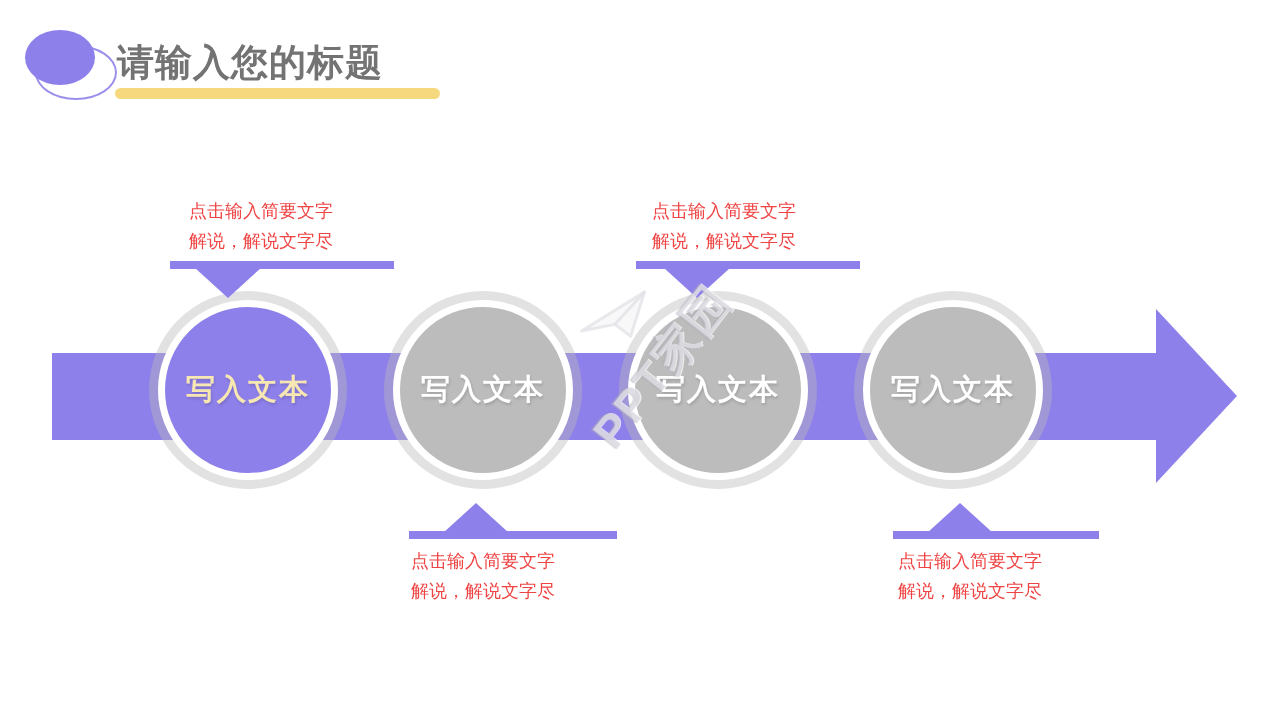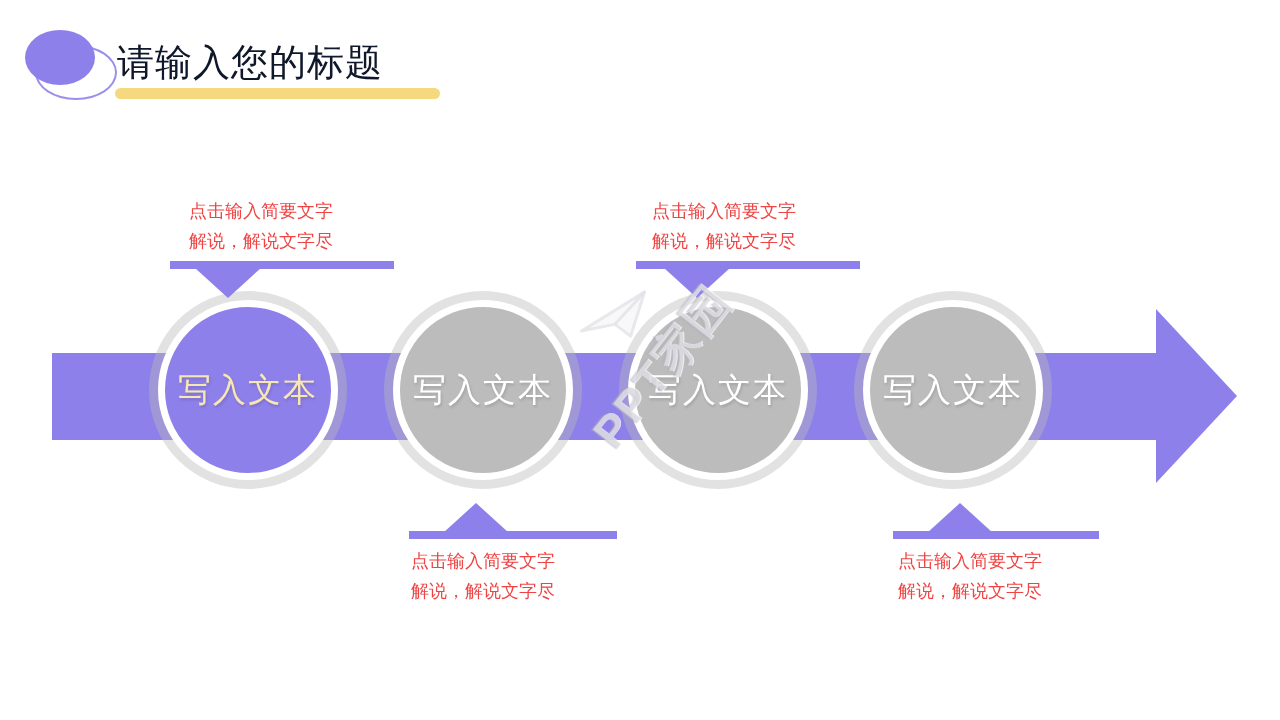--- a/index.html
+++ b/index.html
@@ -6,37 +6,37 @@
   html,body { width:1280px; height:720px; background:#ffffff;
               font-family:"Liberation Sans","DejaVu Sans",sans-serif; overflow:hidden; }
   .canvas { position:relative; width:1280px; height:720px; background:#fff; }
 
   
   .ellipse-fill { position:absolute; left:25px; top:30px; width:70px; height:55px;
                   background:#8E80EA; border-radius:50%; z-index:3; }
   .ellipse-outline { position:absolute; left:35px; top:45px; width:82px; height:55px;
                      border:2px solid #9A90EC; border-radius:50%; z-index:2; }
   .page-title { position:absolute; left:117px; top:38px; z-index:4;
-                font-size:37px; font-weight:400; color:#0f172a; letter-spacing:1px;
+                font-size:37px; font-weight:700; color:#737373; letter-spacing:1px;
                 white-space:nowrap; }
   .title-underline { position:absolute; left:115px; top:88px; width:325px; height:11px;
                      background:#F6D97E; border-radius:6px; z-index:1; }
 
   
   .arrow-band { position:absolute; left:52px; top:353px; width:1104px; height:87px;
                 background:#8E80EA; z-index:1; }
   .arrow-head { position:absolute; left:1156px; top:309px; width:0; height:0; z-index:1;
                 border-top:87px solid transparent; border-bottom:87px solid transparent;
                 border-left:81px solid #8E80EA; }
 
   
   .node { position:absolute; top:300px; width:180px; height:180px; border-radius:50%;
           border:7px solid #ffffff; box-shadow:0 0 0 9px rgba(187,187,187,0.42);
           display:flex; align-items:center; justify-content:center; z-index:2; }
-  .node .label { font-size:33px; font-weight:400; letter-spacing:2px; white-space:nowrap;
+  .node .label { font-size:29px; font-weight:700; letter-spacing:2px; white-space:nowrap;
                  text-shadow:1px 2px 3px rgba(0,0,0,0.15); }
   .node-1 { left:158px; background:#8E80EA; } .node-1 .label { color:#F7E7B3; }
   .node-2 { left:393px; background:#BCBCBC; } .node-2 .label { color:#ffffff; }
   .node-3 { left:628px; background:#BCBCBC; } .node-3 .label { color:#ffffff; }
   .node-4 { left:863px; background:#BCBCBC; } .node-4 .label { color:#ffffff; }
 
   
   .cbar { position:absolute; height:8px; background:#8E80EA; z-index:3; }
   .cbar-1 { left:170px; top:261px; width:224px; }
   .cbar-3 { left:636px; top:261px; width:224px; }

